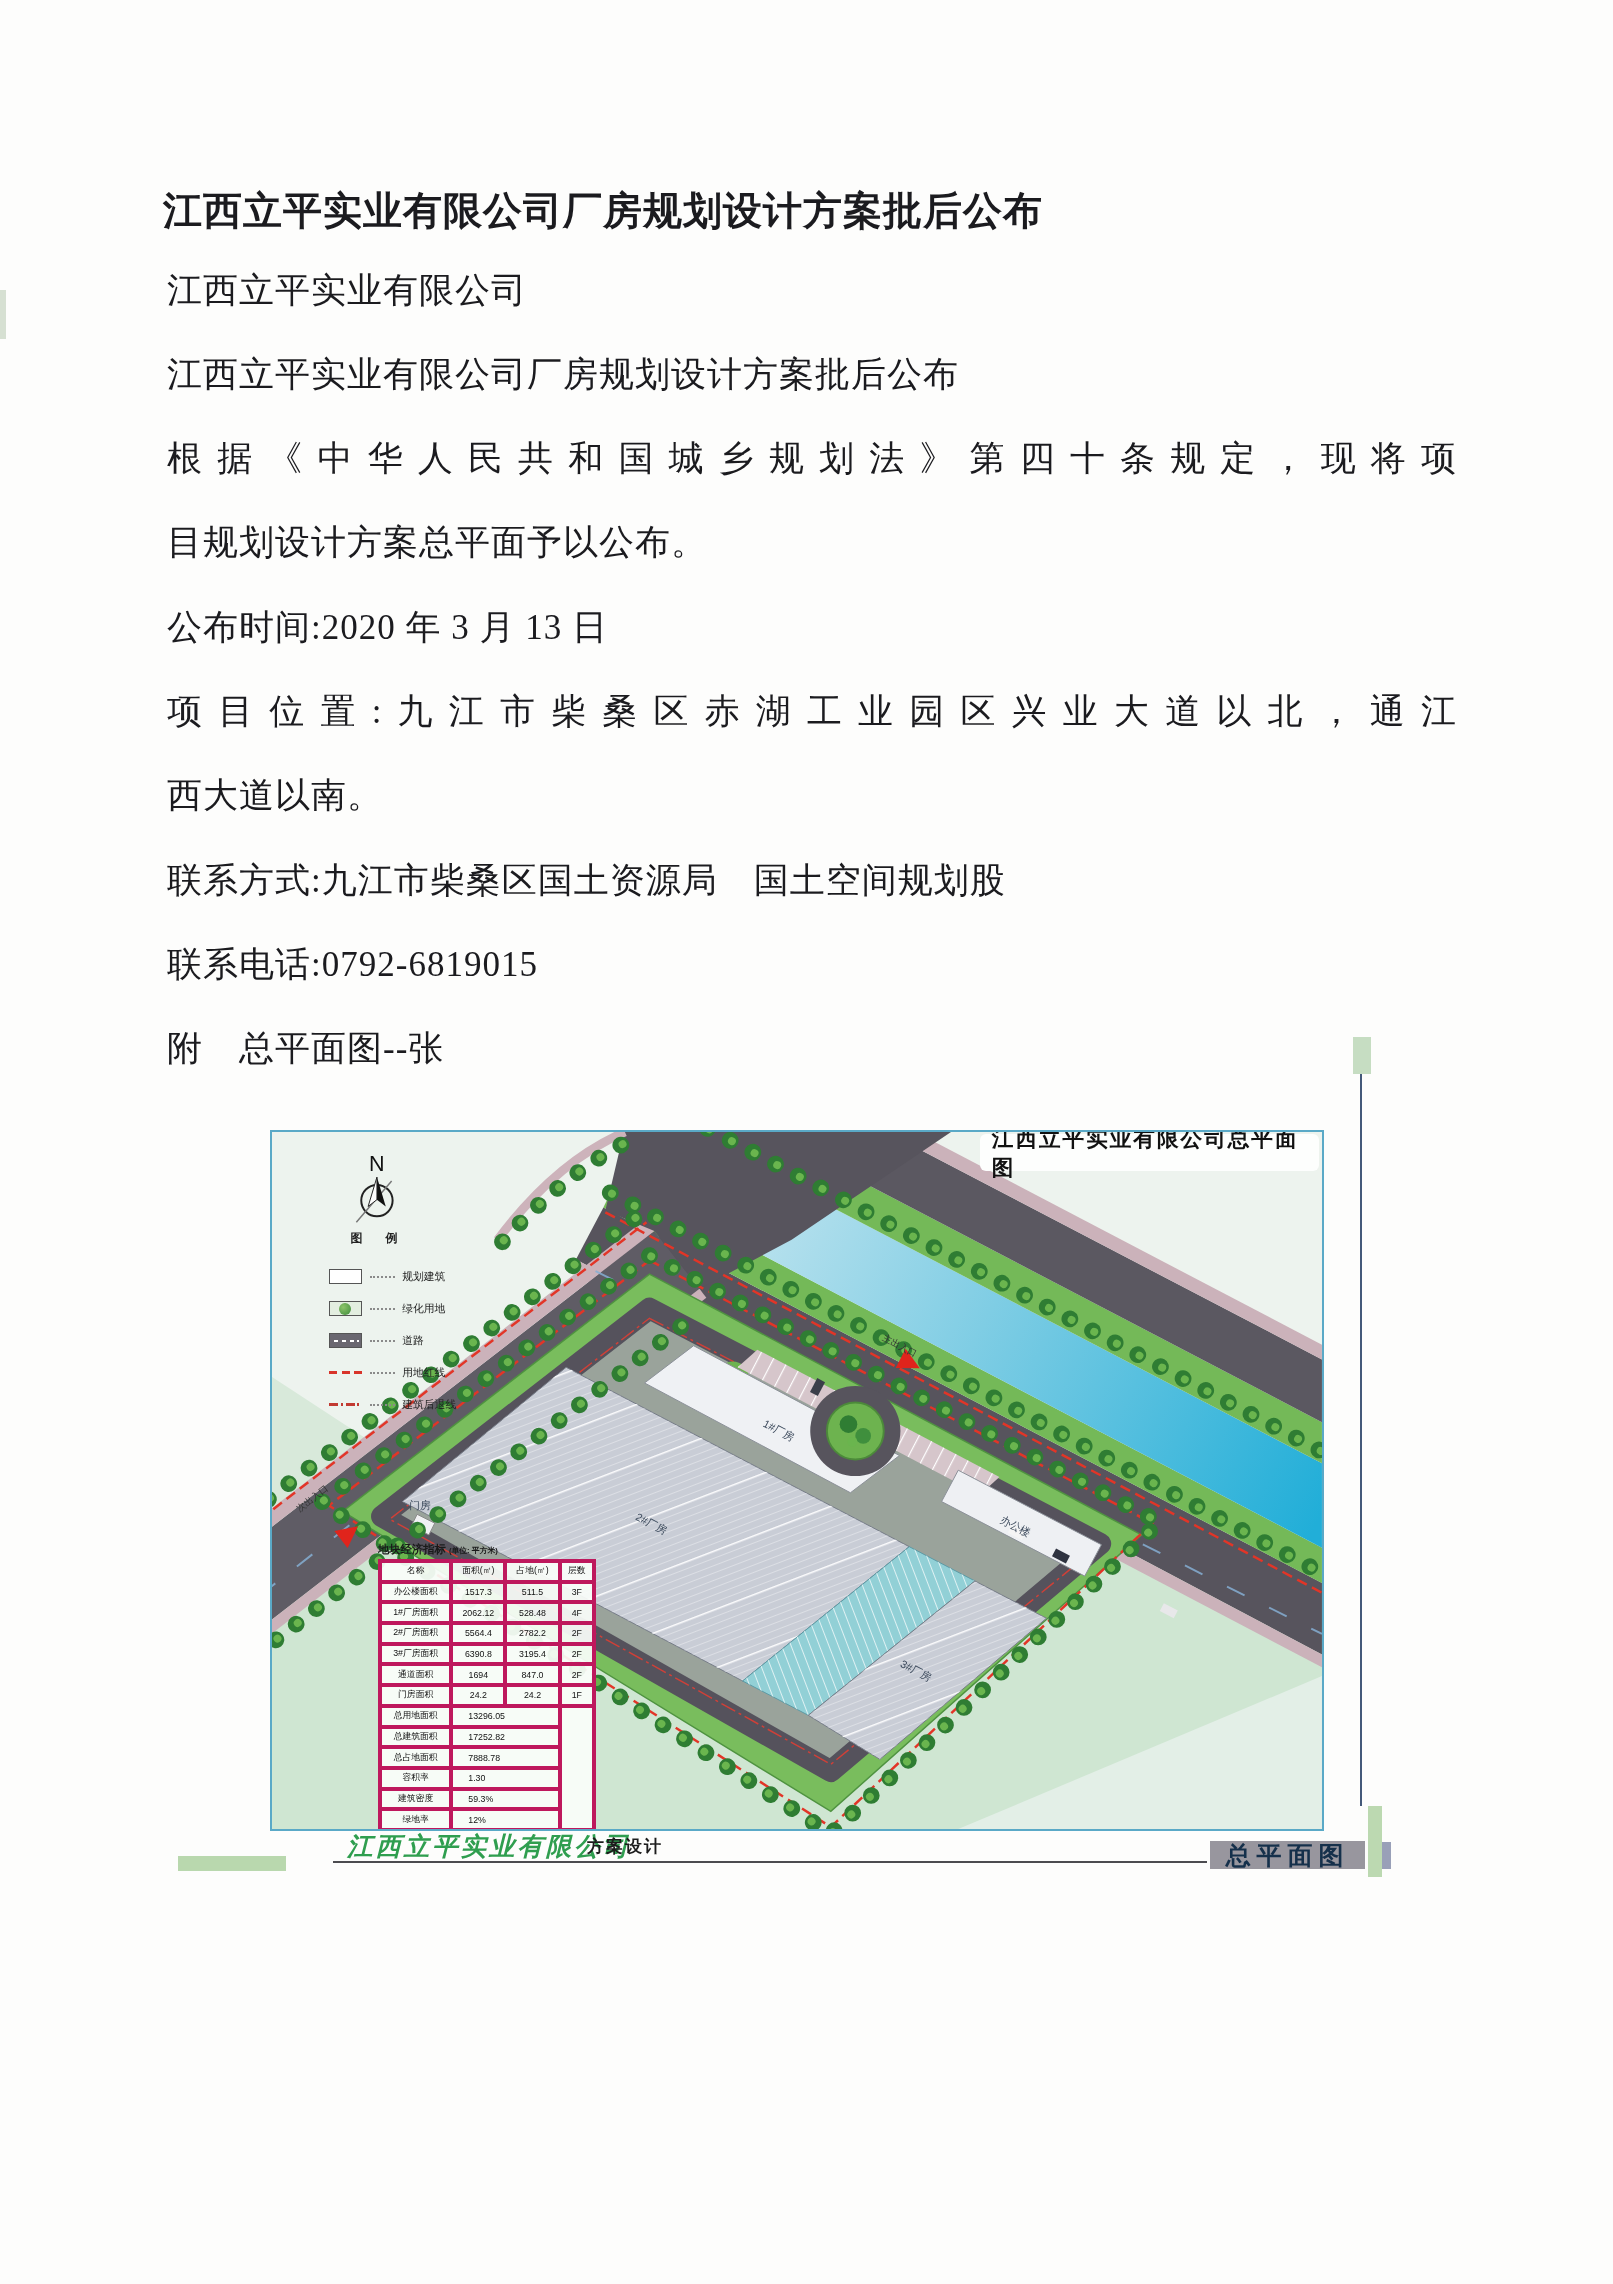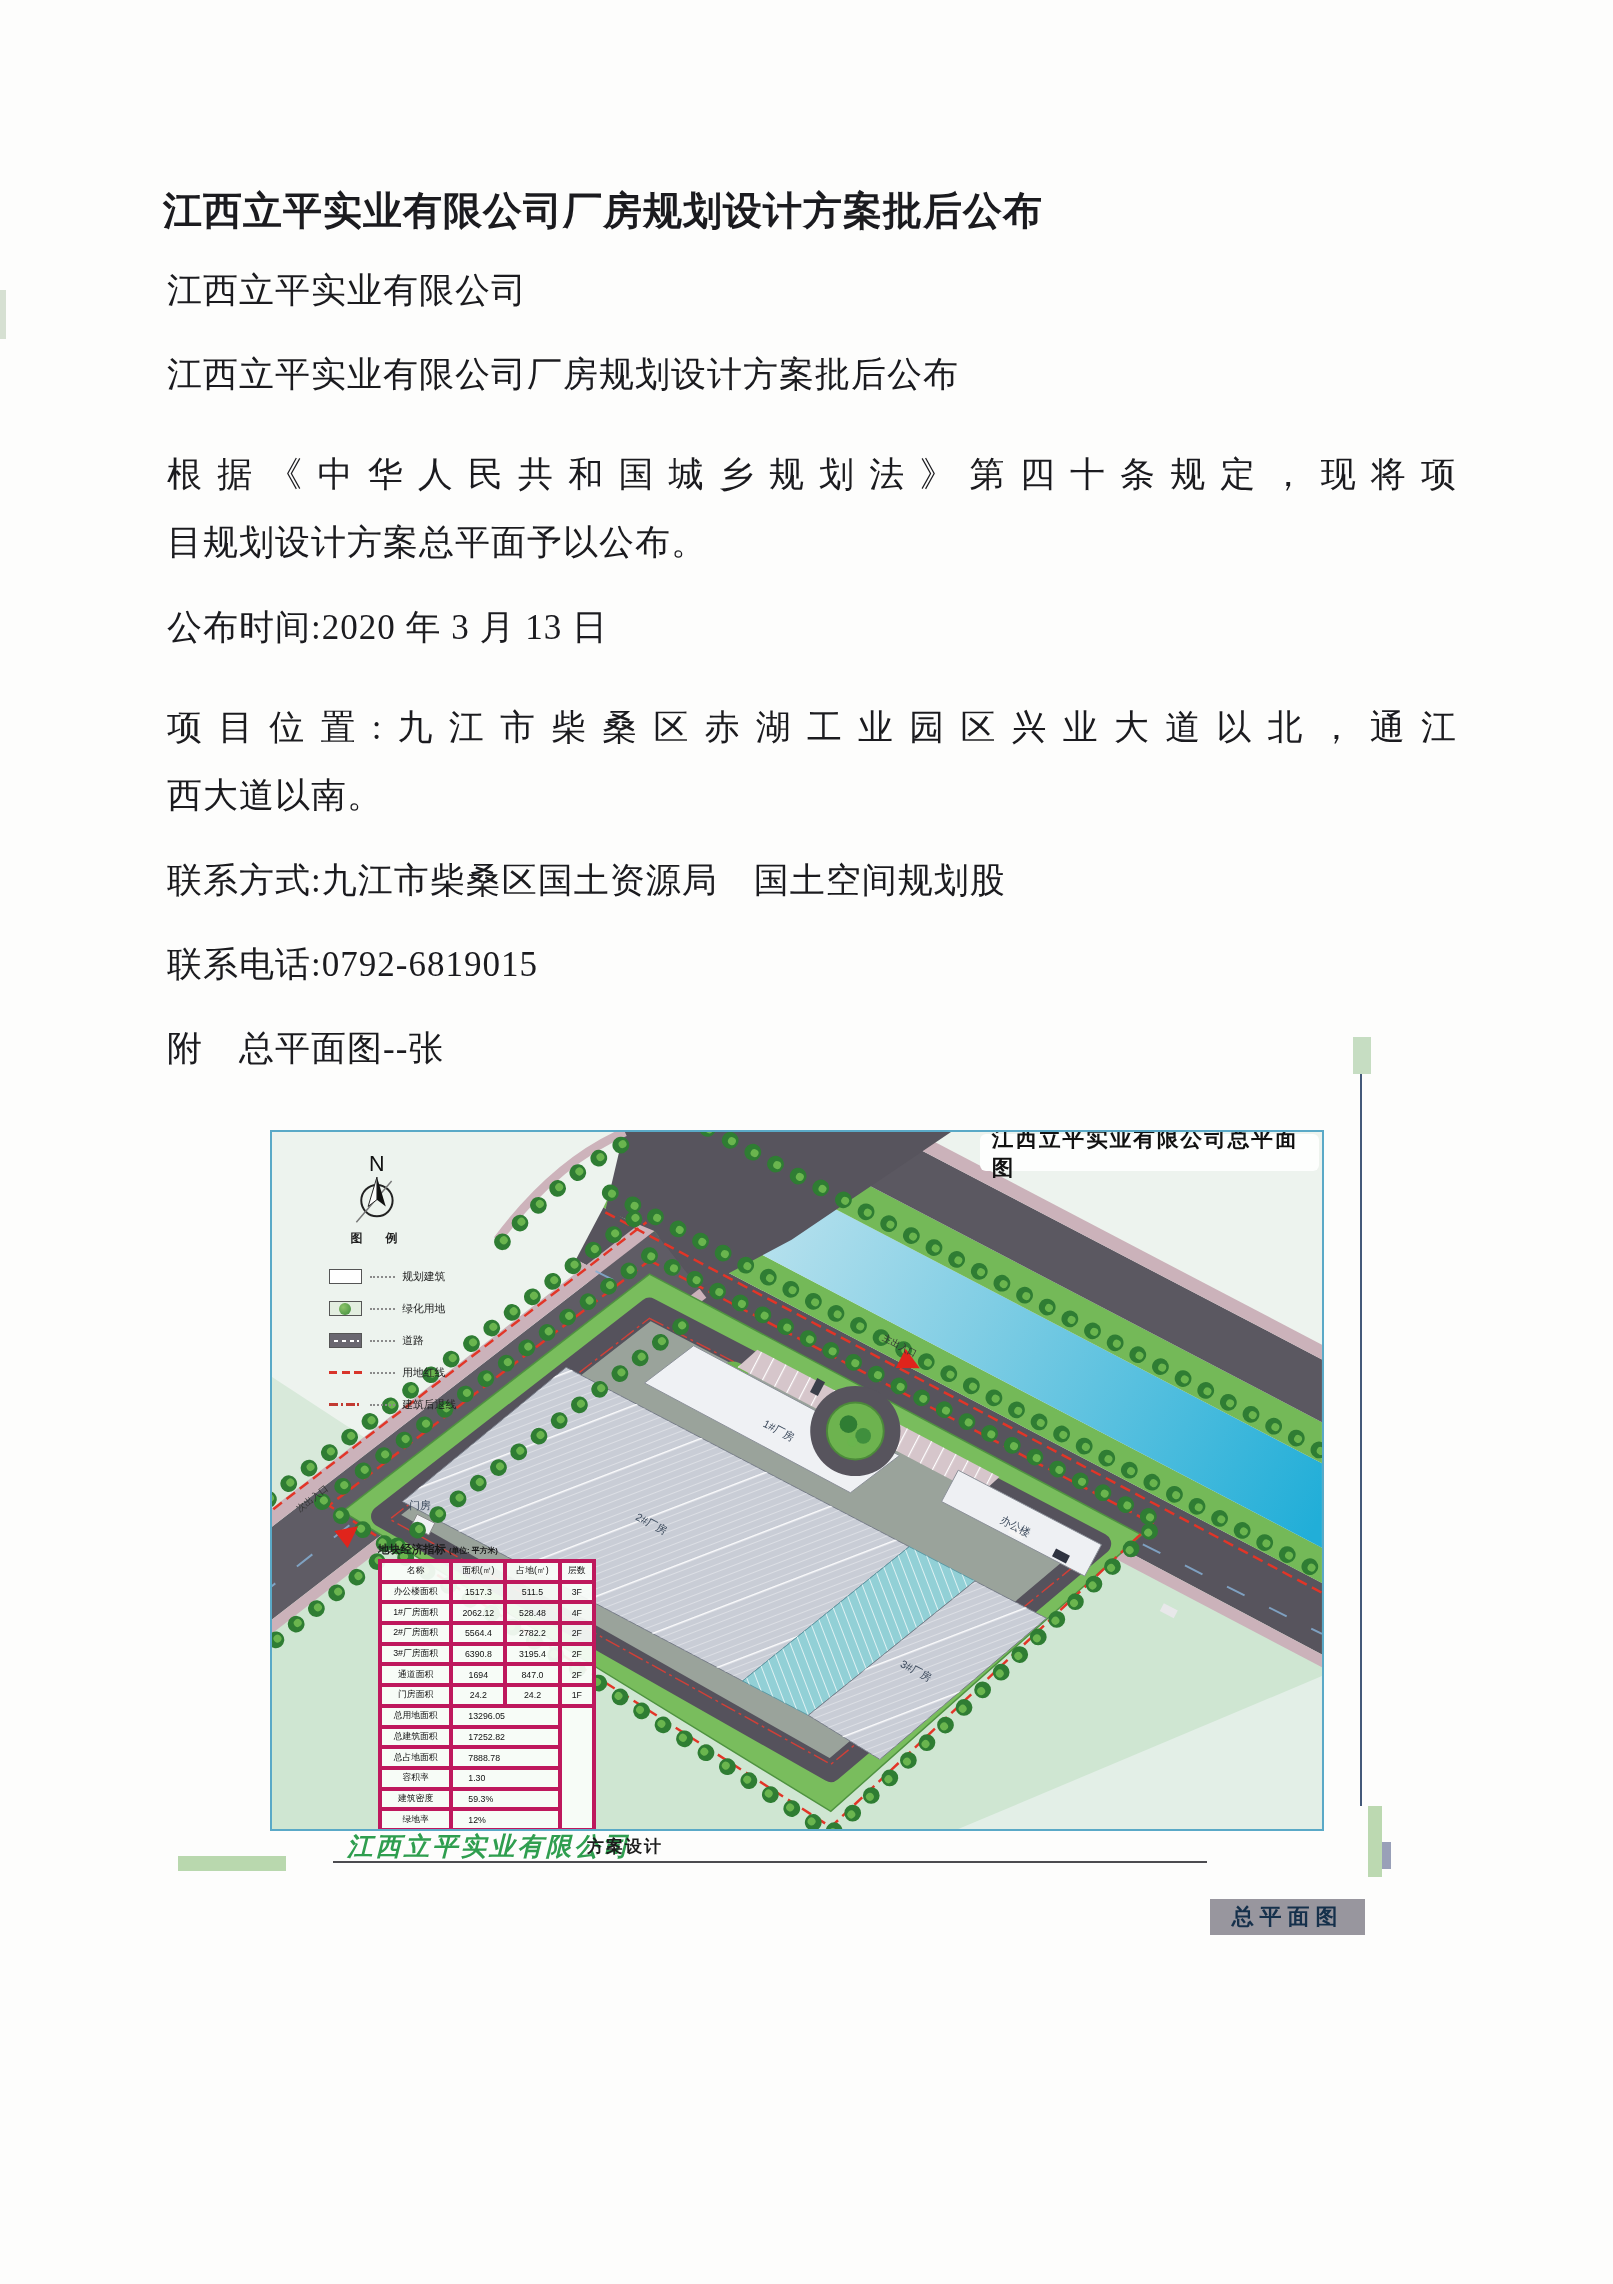--- a/index.html
+++ b/index.html
@@ -1,21 +1,21 @@
 <!DOCTYPE html>
 <html><head>
 <meta charset="utf-8">
 <style>
   html,body{margin:0;padding:0;background:#ffffff;}
   .page{position:relative;width:1613px;height:2285px;background:#fdfdfc;overflow:hidden;
         font-family:"Liberation Serif","DejaVu Serif",serif;color:#1b1b1f;}
   
   .dline{position:absolute;left:167px;font-size:35px;line-height:47px;white-space:pre;letter-spacing:1px;}
   .dtitle{position:absolute;left:163px;font-size:39px;font-weight:bold;letter-spacing:1px;white-space:pre;}
-  .just{width:1289px;white-space:normal;text-align:justify;text-align-last:justify;letter-spacing:0;margin-top:16px;}
+  .just{width:1289px;white-space:normal;text-align:justify;text-align-last:justify;letter-spacing:0;}
   
   .smudge{position:absolute;background:#d6e0d2;}
   .vline-right{position:absolute;width:2px;background:#44597a;}
   .greenbar{position:absolute;background:#bcd9b1;}
   .bluesq{position:absolute;background:#99a0b8;}
   
   .map{position:absolute;left:270px;top:1130px;width:1050px;height:697px;border:2px solid #5aa9c7;
        overflow:hidden;background:#e9f1ea;}
   .map svg{position:absolute;left:0;top:0;}
   .t1{fill:none;stroke:#2f7d33;stroke-width:17;stroke-dasharray:0.1 26;stroke-linecap:round;}
@@ -58,22 +58,22 @@
   table.eco td.n{text-align:center;}
   table.eco td.v{text-align:left;padding-left:15px;}
   table.eco td.two{font-size:6.9px;line-height:7.8px;padding:0 1px;}
   
   .f-greenbar{position:absolute;left:178px;top:1856px;width:108px;height:14.7px;background:#b9d8ae;}
   .f-company{position:absolute;left:347px;top:1829px;font-size:25.5px;font-weight:bold;color:#2f9e4f;
              letter-spacing:2.9px;font-style:italic;}
   .f-label{position:absolute;left:587px;top:1835px;font-size:17px;font-weight:bold;color:#1c1c1c;
            letter-spacing:2px;font-family:"Liberation Sans","DejaVu Sans",sans-serif;}
   .f-rule{position:absolute;left:333px;top:1861px;width:874px;height:2px;background:#4c4c50;}
-  .f-sheet{position:absolute;left:1210px;top:1899px;width:155px;height:36px;background:#98969e;
-           display:flex;align-items:center;justify-content:center;font-size:22px;font-weight:bold;
+  .f-sheet{position:absolute;left:1210px;top:1841px;width:155px;height:28px;background:#98969e;
+           display:flex;align-items:center;justify-content:center;font-size:25px;font-weight:bold;
            color:#15304b;letter-spacing:5.9px;}
 </style>
 </head>
 <body>
 
 <div class="page">
 
   <div class="dtitle" style="top:184px">江西立平实业有限公司厂房规划设计方案批后公布</div>
   <div class="dline" style="top:267px">江西立平实业有限公司</div>
   <div class="dline" style="top:351px">江西立平实业有限公司厂房规划设计方案批后公布</div>

